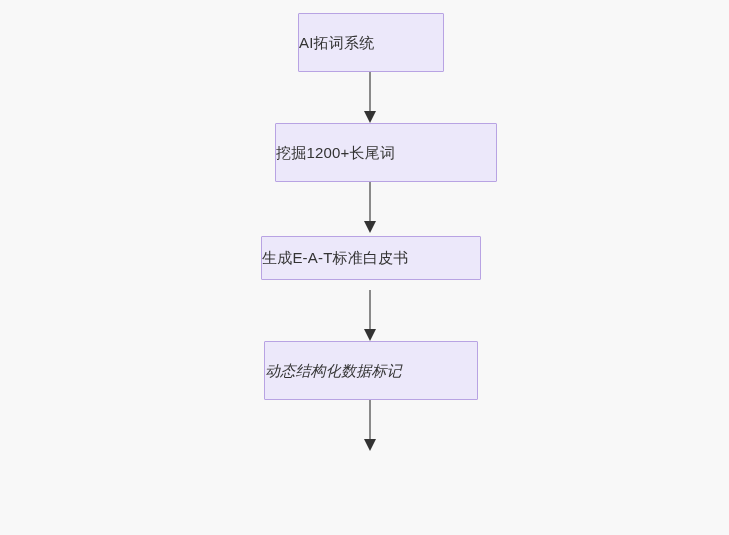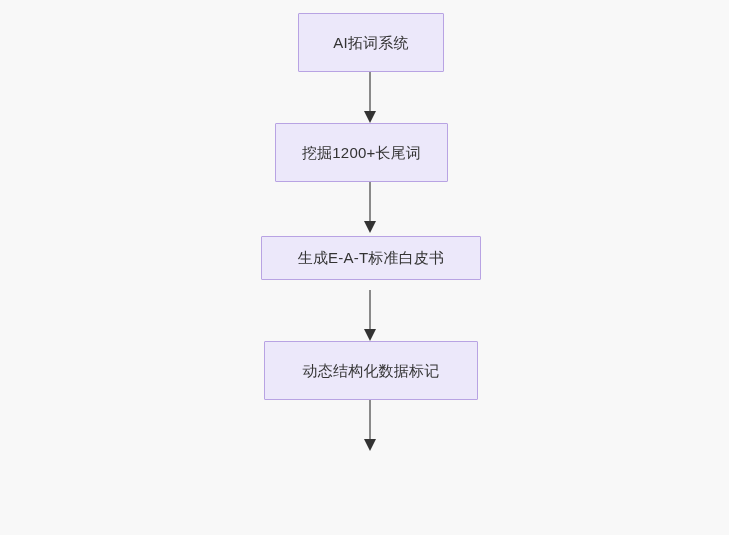--- a/index.html
+++ b/index.html
@@ -19,21 +19,21 @@
     height: 535px;
   }
   .node {
     position: absolute;
     box-sizing: border-box;
     background: #ece8fa;
     border: 1.3px solid #b8a3e3;
     border-radius: 1px;
     display: flex;
     align-items: center;
-    justify-content: center;
+    justify-content: flex-start;
     color: #333333;
     font-size: 15px;
     line-height: 1.2;
     letter-spacing: 0.2px;
     white-space: nowrap;
     user-select: none;
   }
   .node-label {
     display: block;
   }
@@ -73,26 +73,26 @@
 
   <svg class="edge" style="left:355px; top:398px; width:30px; height:56px;" viewBox="0 0 30 56">
     <line class="edge-line" x1="15" y1="2" x2="15" y2="45"></line>
     <polygon class="edge-head" points="15,53 9,41 21,41"></polygon>
   </svg>
 
   <div class="node" style="left:298px; top:13px; width:146px; height:59px;">
     <span class="node-label">AI拓词系统</span>
   </div>
 
-  <div class="node" style="left:275px; top:123px; width:173px; height:59px;">
+  <div class="node" style="left:275px; top:123px; width:222px; height:59px;">
     <span class="node-label">挖掘1200+长尾词</span>
   </div>
 
   <div class="node" style="left:261px; top:236px; width:220px; height:44px;">
     <span class="node-label">生成E-A-T标准白皮书</span>
   </div>
 
-  <div class="node" style="left:264px; top:341px; width:214px; height:59px;">
+  <div class="node" style="left:264px; top:341px; width:214px; height:59px;font-style:italic;">
     <span class="node-label">动态结构化数据标记</span>
   </div>
 
 
 </div>
 
 </body></html>

